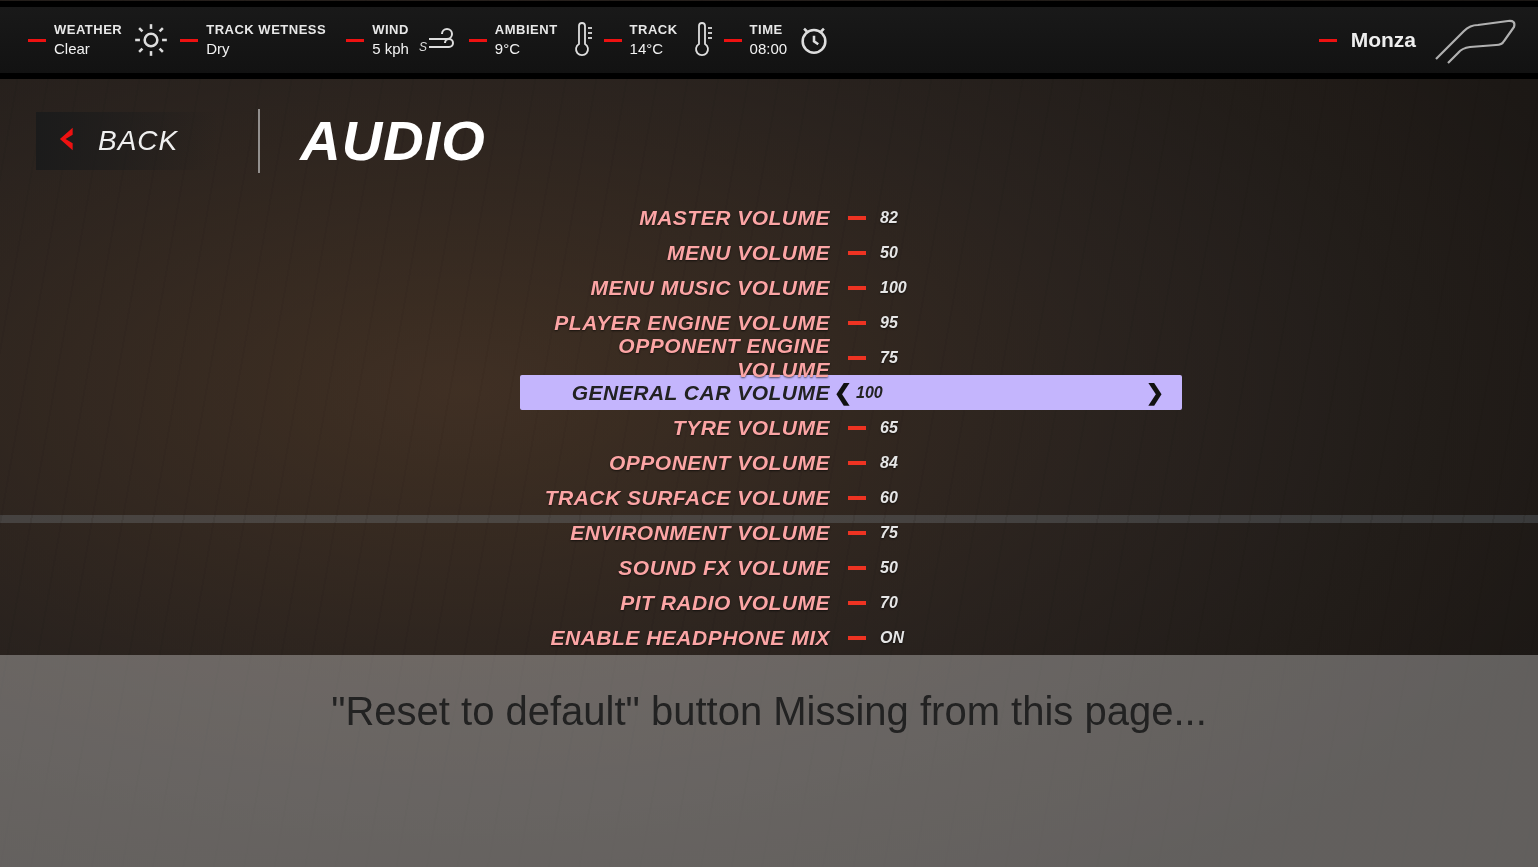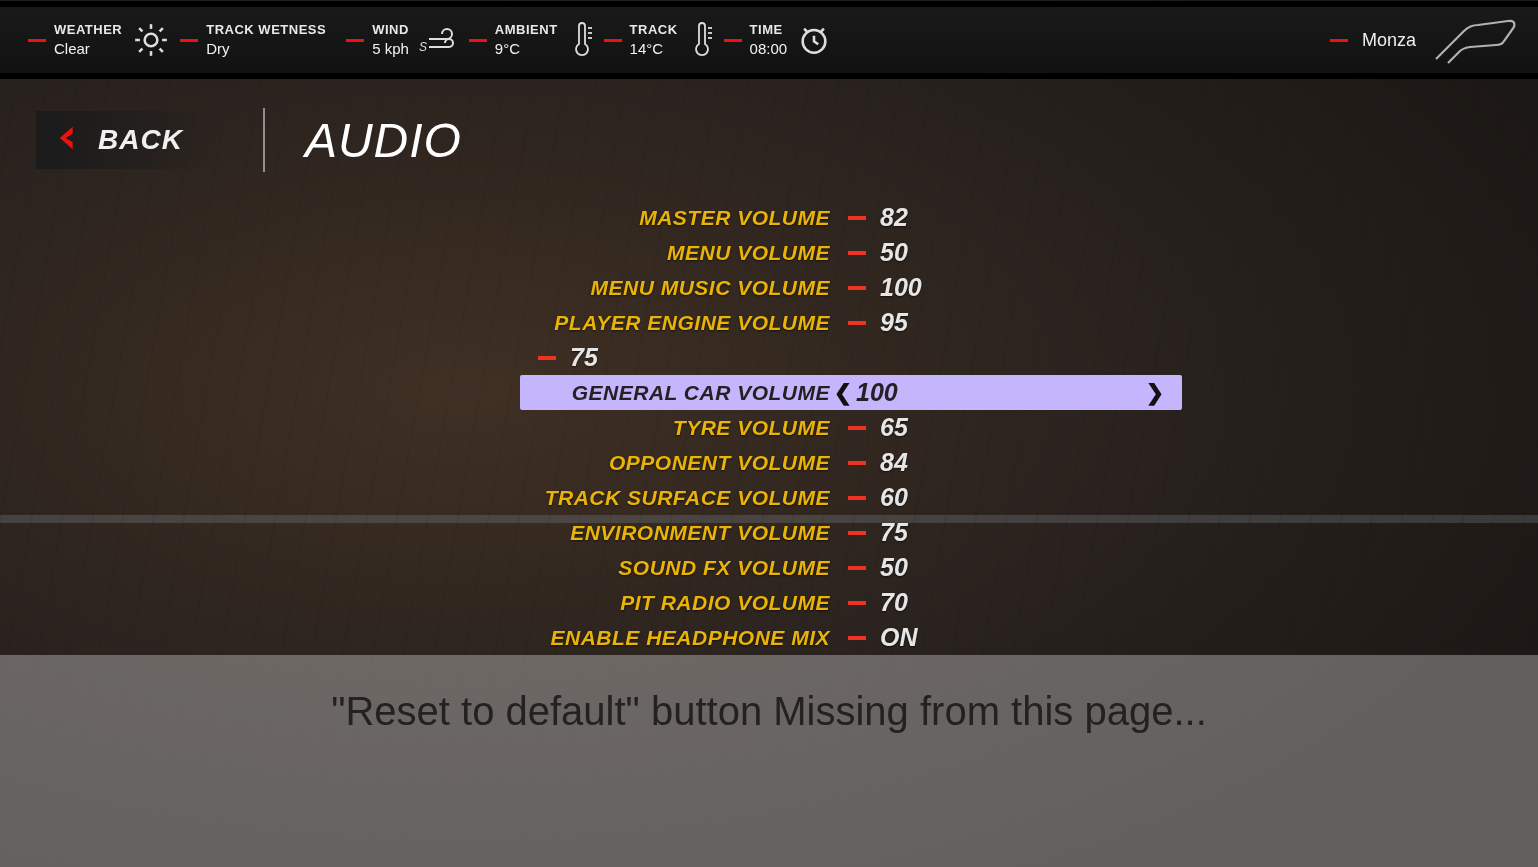--- a/index.html
+++ b/index.html
@@ -23,38 +23,38 @@
     display:flex; align-items:center; gap:0; padding:0 18px; color:#ddd;
     border-top:6px solid #000; border-bottom:6px solid #000;
   }
   .tb-item { display:flex; align-items:center; gap:8px; padding:0 10px; }
   .dash { width:18px; height:3px; background:#e11; }
   .tb-col { display:flex; flex-direction:column; line-height:1.15; }
   .tb-label { font-size:13px; font-weight:800; letter-spacing:.5px; color:#e8e8e8; }
   .tb-value { font-size:15px; font-weight:400; color:#f2f2f2; margin-top:2px; }
   .tb-icon { color:#d9d9d9; display:flex; align-items:center; }
   .tb-track { margin-left:auto; display:flex; align-items:center; gap:14px; }
-  .track-name { font-size:18px; font-weight:400; color:#eee; }
+  .track-name { font-size:21px; font-weight:700; color:#eee; }
   .trackmap svg { opacity:.85; }
 
   .header { position:absolute; top:108px; left:36px; display:flex; align-items:center; gap:40px; }
   .back {
     display:flex; align-items:center; gap:14px; padding:10px 40px 10px 14px;
     background:linear-gradient(90deg,#1b1b1b 0%,rgba(27,27,27,0) 100%);
     cursor:pointer;
   }
-  .back-label { font-size:28px; font-weight:700; font-style:italic; color:#f0f0f0; letter-spacing:1px; }
+  .back-label { font-size:28px; font-weight:400; font-style:italic; color:#f0f0f0; letter-spacing:1px; }
   .divider { width:2px; height:64px; background:#bdbdbd; opacity:.7; }
-  .title { font-size:48px; font-weight:400; font-style:italic; color:#fff; letter-spacing:1px; }
+  .title { font-size:56px; font-weight:700; font-style:italic; color:#fff; letter-spacing:1px; }
 
   .settings { position:absolute; top:200px; left:520px; width:662px; }
   .row { height:35px; display:flex; align-items:center; margin-bottom:0; font-weight:800; font-style:italic; }
-  .row .lbl { width:310px; text-align:right; font-size:21px; letter-spacing:.5px; color:#eab308; text-shadow:0 1px 2px rgba(0,0,0,.6); }
+  .row .lbl { width:310px; text-align:right; font-size:21px; letter-spacing:.5px; color:#fca5a5; text-shadow:0 1px 2px rgba(0,0,0,.6); }
   .row .sep { margin:0 14px 0 18px; width:18px; height:4px; background:#e32; }
-  .row .val { width:200px; font-size:25px; color:#e6e6e6; font-weight:800; text-align:left; text-shadow:0 1px 2px rgba(0,0,0,.6);}
+  .row .val { width:200px; font-size:16px; color:#e6e6e6; font-weight:800; text-align:left; text-shadow:0 1px 2px rgba(0,0,0,.6);}
   .row.sel { background:#c4b5fd; border-radius:2px; padding-right:14px;}
   .row.sel .lbl { color:#222; text-shadow:none;}
   .row.sel .val { color:#222; text-shadow:none;}
   .chev { width:26px; text-align:center; font-size:22px; font-weight:900; color:#111; font-style:normal;}
   .spacer { flex:1; }
 
   .caption {
     position:absolute; left:0; right:0; top:655px; bottom:0;
     background:rgba(230,230,230,.35); backdrop-filter:blur(0);
     display:flex; align-items:flex-start; justify-content:center; padding-top:34px;
@@ -202,20 +202,21 @@
       <span class="lbl">MENU MUSIC VOLUME</span>
       <span class="sep"></span>
       <span class="val">100</span>
     </div>
     <div class="row">
       <span class="lbl">PLAYER ENGINE VOLUME</span>
       <span class="sep"></span>
       <span class="val">95</span>
     </div>
     <div class="row">
+      <span class="lbl">OPPONENT ENGINE VOLUME</span>
       <span class="sep"></span>
       <span class="val">75</span>
     </div>
     <div class="row sel">
       <span class="lbl">GENERAL CAR VOLUME</span>
       <span class="chev">❮</span>
       <span class="val">100</span>
       <span class="spacer"></span>
       <span class="chev">❯</span>
     </div>

